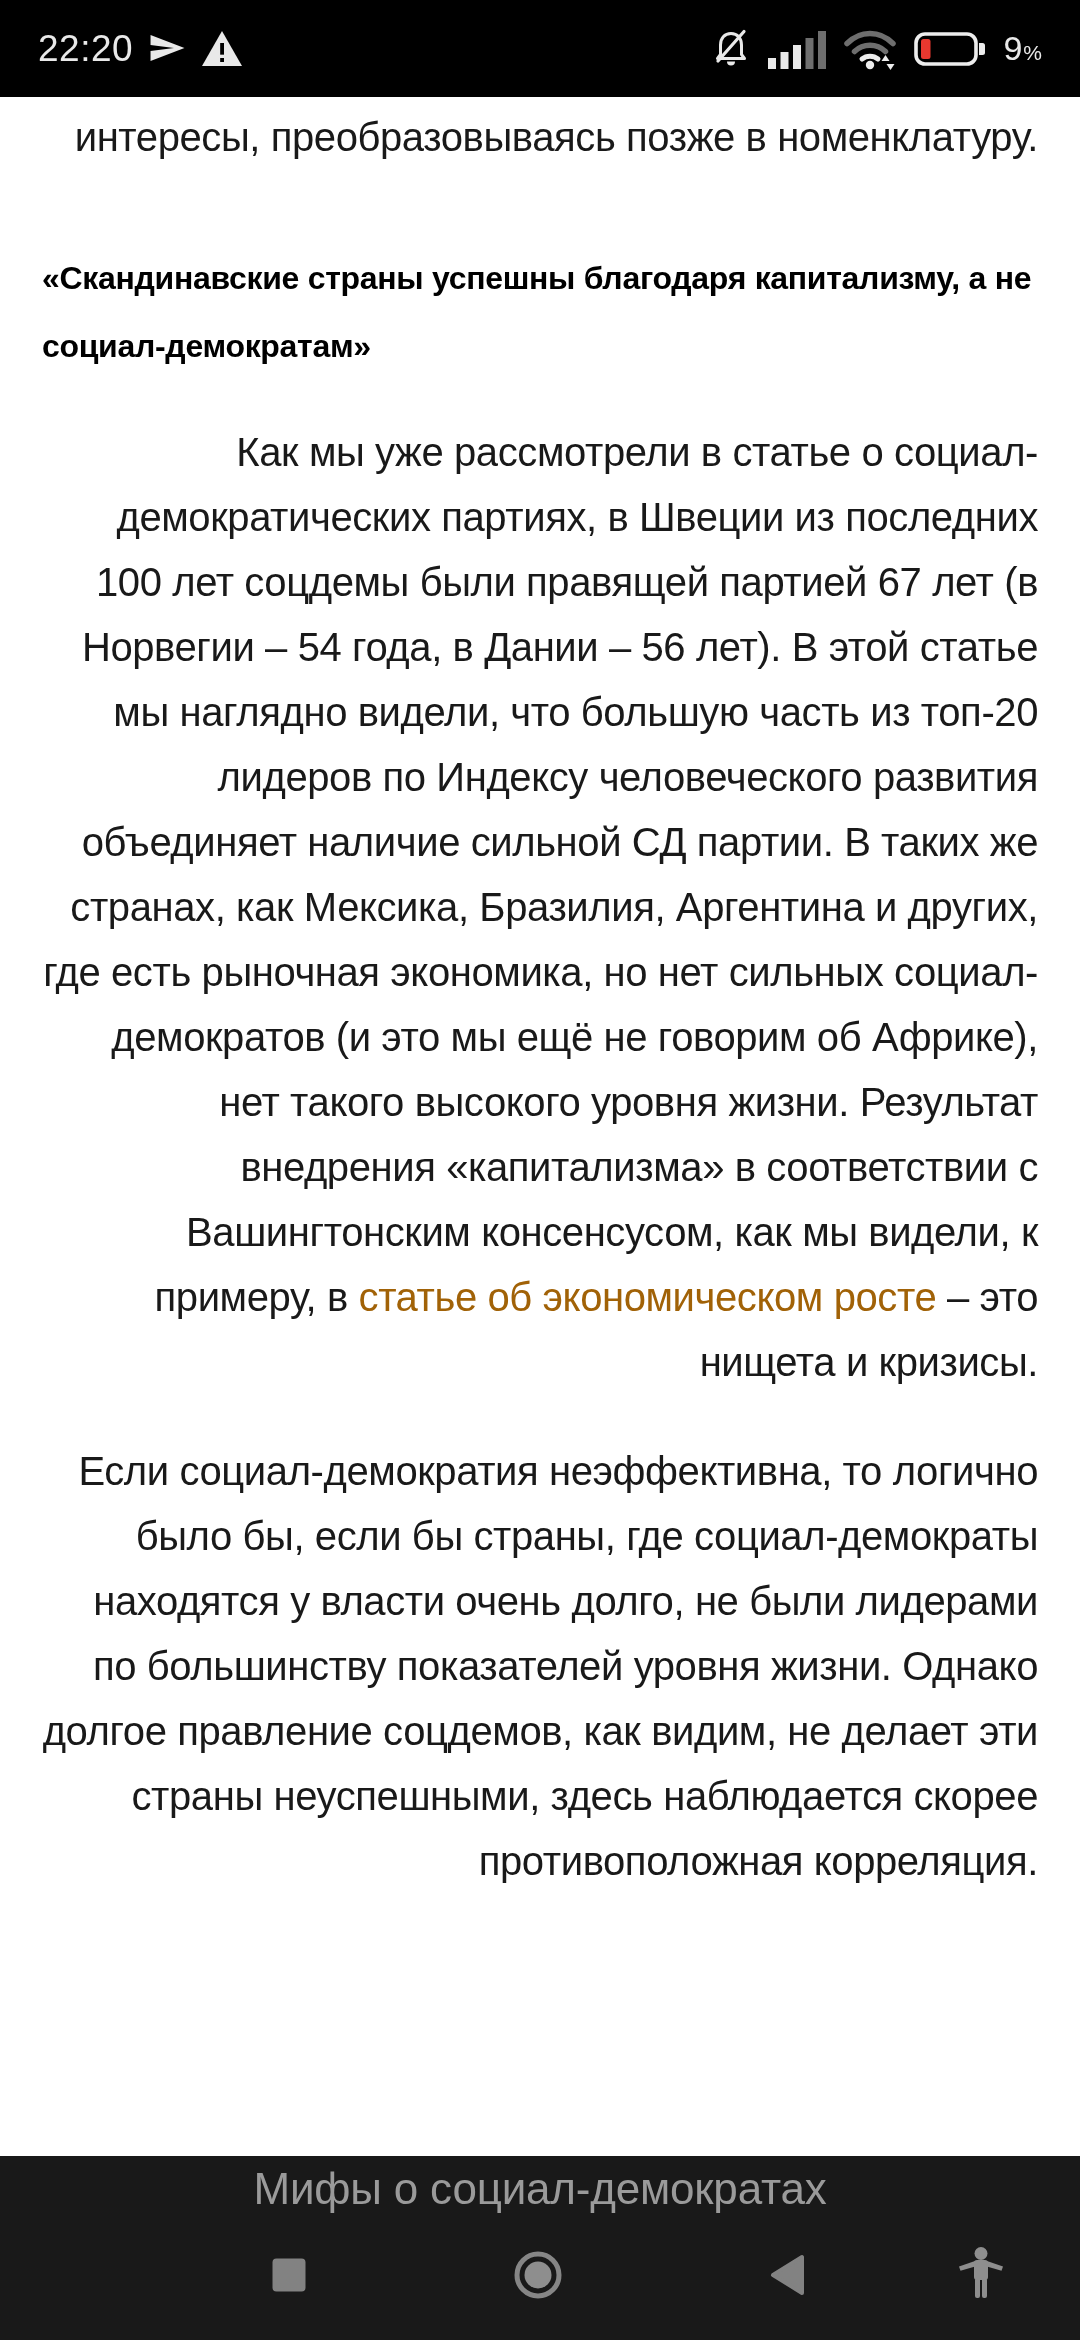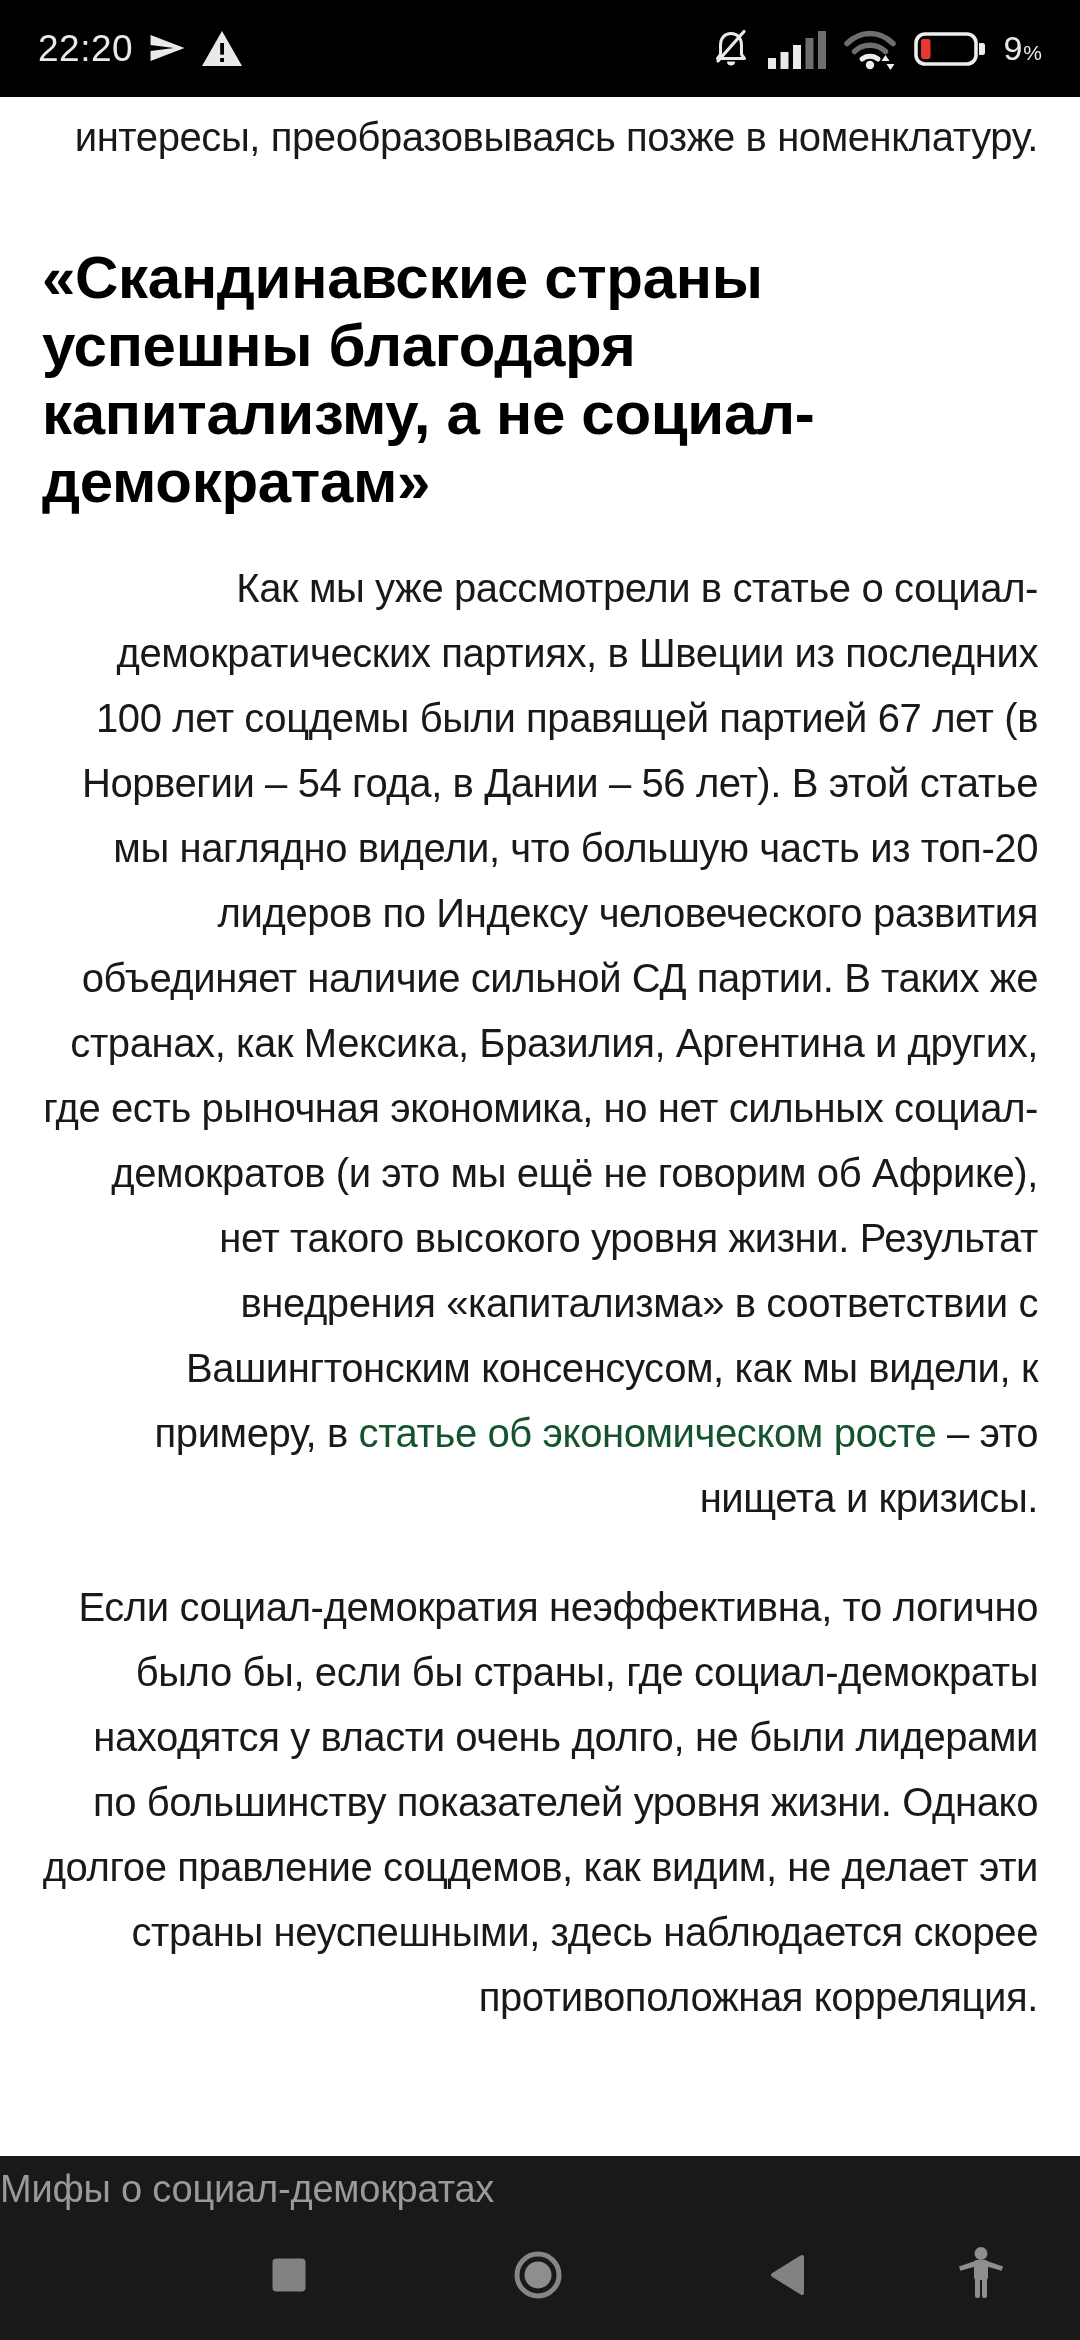--- a/index.html
+++ b/index.html
@@ -14,27 +14,27 @@
   .sb-right{display:flex;align-items:center;gap:17px;}
   .sb-time{font-size:37px;color:#e9e9e9;letter-spacing:0.5px;}
   .sb-icon svg{display:block;}
   .sb-batt{font-size:34px;color:#e9e9e9;display:flex;align-items:baseline;}
   .sb-batt .pct{font-size:21px;margin-left:1px;}
 
   
   .content{position:absolute;top:97px;left:0;right:0;height:2060px;background:#fff;
            padding:8px 42px 0 42px;box-sizing:border-box;color:#191919;}
   .content p{font-size:40px;line-height:65px;letter-spacing:-0.4px;margin:0 0 44px 0;text-align:right;}
-  .content h2{font-size:60px;line-height:68px;letter-spacing:-0.3px;color:#000;
+  .content h2{font-size:32px;line-height:68px;letter-spacing:-0.3px;color:#000;
               font-weight:bold;margin:74px 0 40px 0;}
-  .content a.link{color:#14532d;text-decoration:none;cursor:pointer;}
+  .content a.link{color:#a16207;text-decoration:none;cursor:pointer;}
 
   
   .bottom-panel{position:absolute;left:0;bottom:0;width:100%;height:184px;background:#191919;}
-  .page-title{padding-top:10px;text-align:left;font-size:38px;line-height:46px;
+  .page-title{padding-top:10px;text-align:center;font-size:44px;line-height:46px;
               color:#9a9a9a;letter-spacing:-0.2px;cursor:pointer;}
   .nav-bar{position:absolute;inset:0;}
   .nav-btn{position:absolute;top:119px;transform:translate(-50%,-50%);
            background:none;border:none;padding:6px;margin:0;cursor:pointer;line-height:0;}
   .nav-btn svg{display:block;}
 </style>
 </head>
 <body>
 
 <div class="screen">

